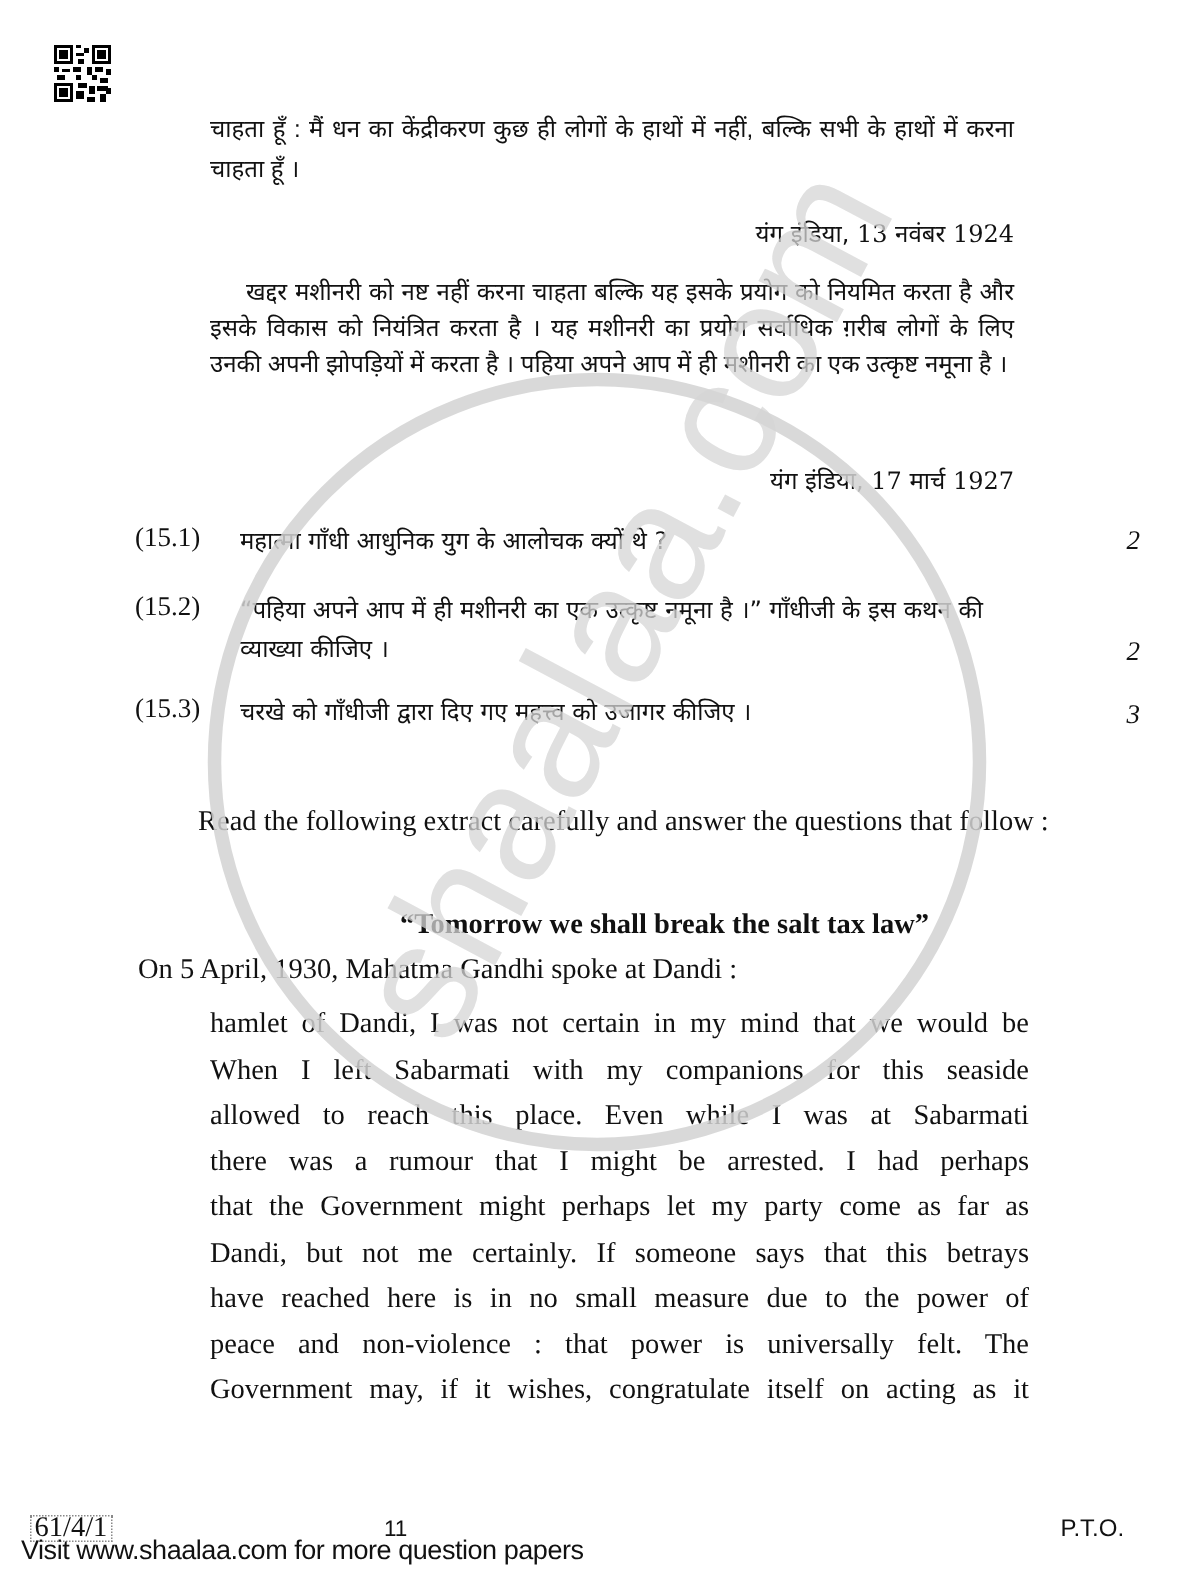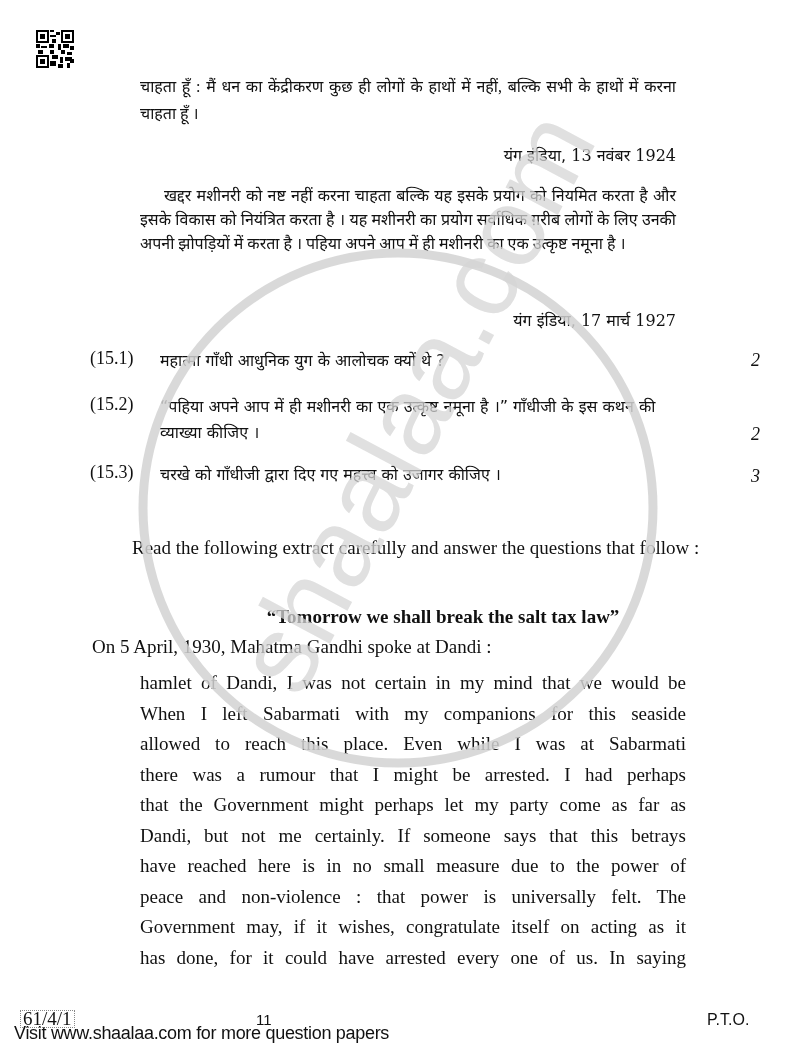--- a/index.html
+++ b/index.html
@@ -3,21 +3,21 @@
   <meta charset="utf-8">
   <style>
     html, body { margin: 0; padding: 0; background: #ffffff; }
     body { width: 800px; height: 1060px; position: relative; overflow: hidden; color: #111; }
     .page { position: absolute; left: 0; top: 0; width: 800px; height: 1060px; }
 
     
     .qr { position: absolute; left: 36px; top: 30px; width: 38px; height: 38px; }
 
     
-    .hi { position: absolute; left: 140px; width: 536px; font-family: Liberation Serif, serif; font-size: 16px; line-height: 27px; text-align: justify; }
+    .hi { position: absolute; left: 140px; width: 536px; font-family: Liberation Sans, sans-serif; font-size: 16px; line-height: 27px; text-align: justify; }
     .hi-p1 { top: 73px; }
     .cite { position: absolute; right: 124px; font-family: "DejaVu Serif", serif; font-size: 16px; }
     .cite .src { font-family: "DejaVu Sans", sans-serif; margin-top: 23px; }
     .cite-1 { top: 144px; }
     .hi-p2 { top: 184px; text-indent: 24px; line-height: 24px; }
     .cite-2 { top: 309px; }
 
     
     .q { position: absolute; left: 90px; width: 670px; font-size: 16px; }
     .q .num { position: absolute; left: 0; top: 0; font-family: "Liberation Serif", serif; font-size: 18px; }
@@ -121,21 +121,20 @@
   <div class="en extract">
     <span class="line">hamlet of Dandi, I was not certain in my mind that we would be</span>
     <span class="line">When I left Sabarmati with my companions for this seaside</span>
     <span class="line">allowed to reach this place. Even while I was at Sabarmati</span>
     <span class="line">there was a rumour that I might be arrested. I had perhaps</span>
     <span class="line">that the Government might perhaps let my party come as far as</span>
     <span class="line">Dandi, but not me certainly. If someone says that this betrays</span>
     <span class="line">have reached here is in no small measure due to the power of</span>
     <span class="line">peace and non-violence : that power is universally felt. The</span>
     <span class="line">Government may, if it wishes, congratulate itself on acting as it</span>
-    <span class="line">has done, for it could have arrested every one of us. In saying</span>
   </div>
 
   <div class="footer-code">61/4/1</div>
   <div class="footer-page">11</div>
   <div class="footer-pto">P.T.O.</div>
   <div class="footer-visit">Visit www.shaalaa.com for more question papers</div>
 
   <svg class="wm" viewBox="0 0 800 1060">
     <circle cx="398" cy="508" r="255" fill="none" stroke="#d2d2d2" stroke-width="9" opacity="0.85"></circle>
     <text x="0" y="0" transform="translate(300,700) rotate(-62)" font-family="Liberation Sans, sans-serif" font-size="112" fill="#d6d6d6" opacity="0.75">shaalaa.com</text>

